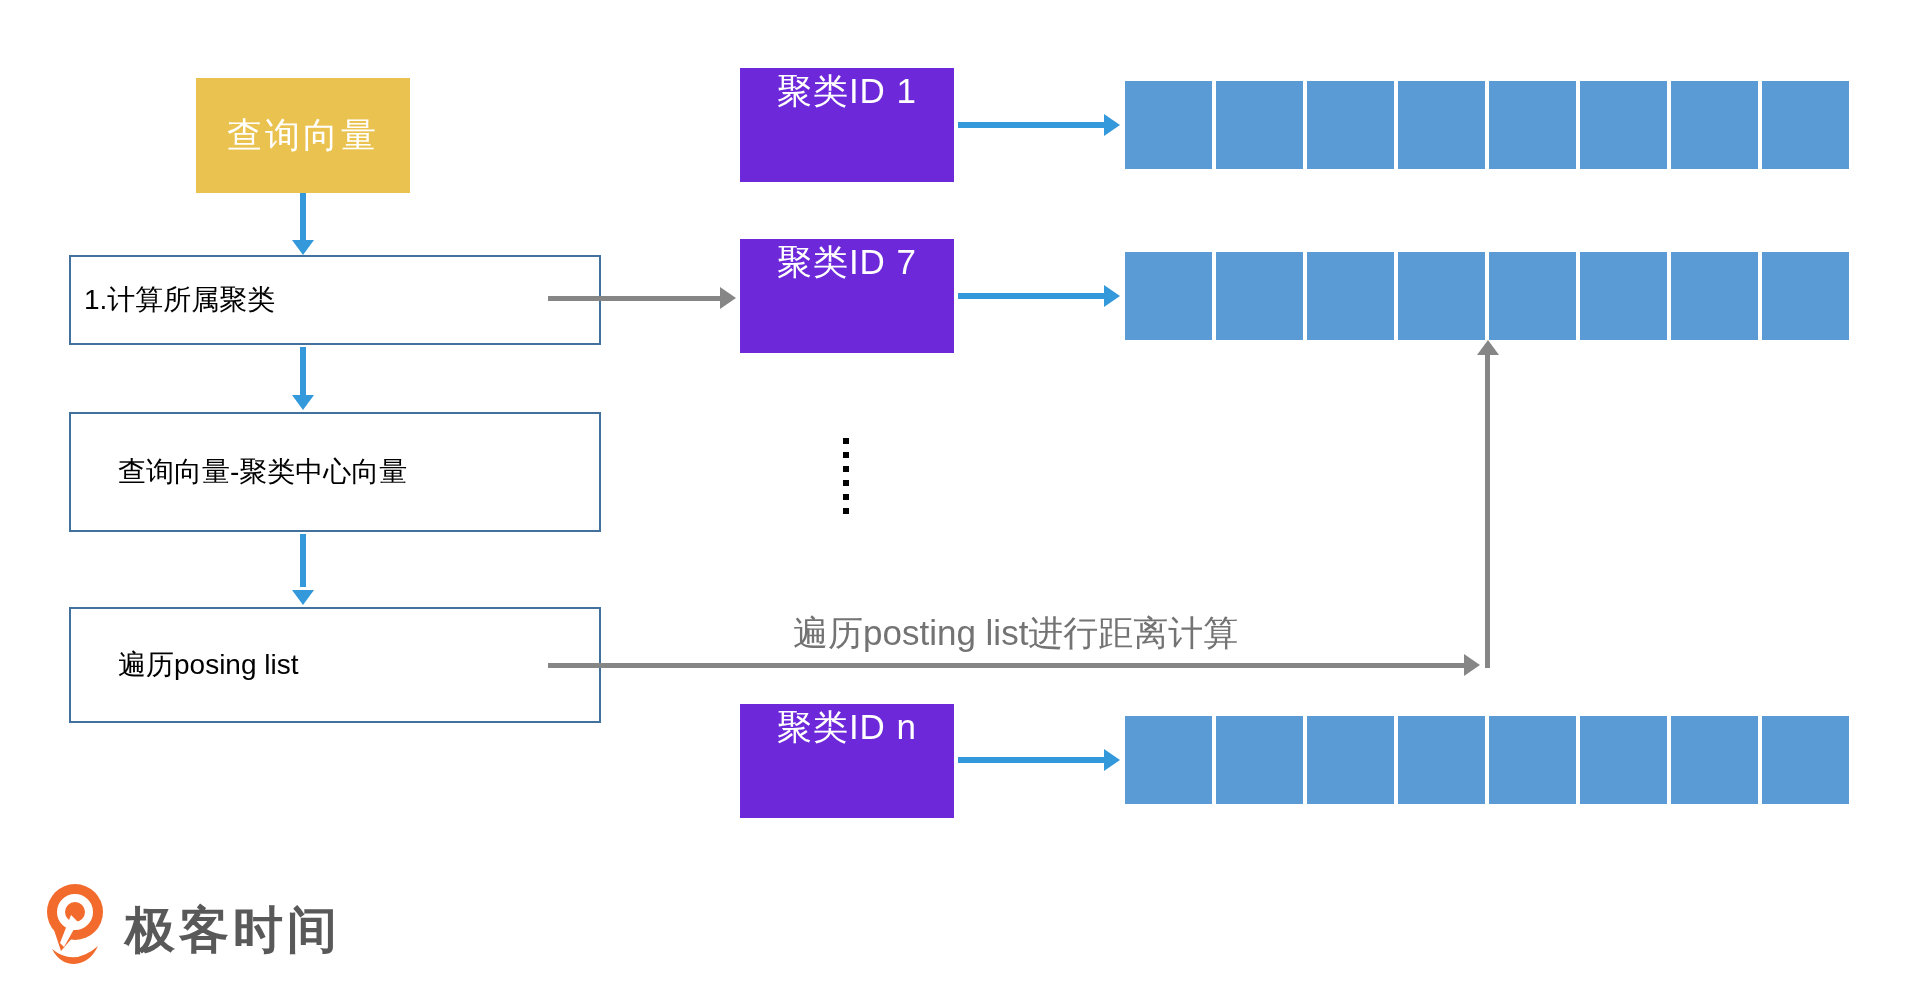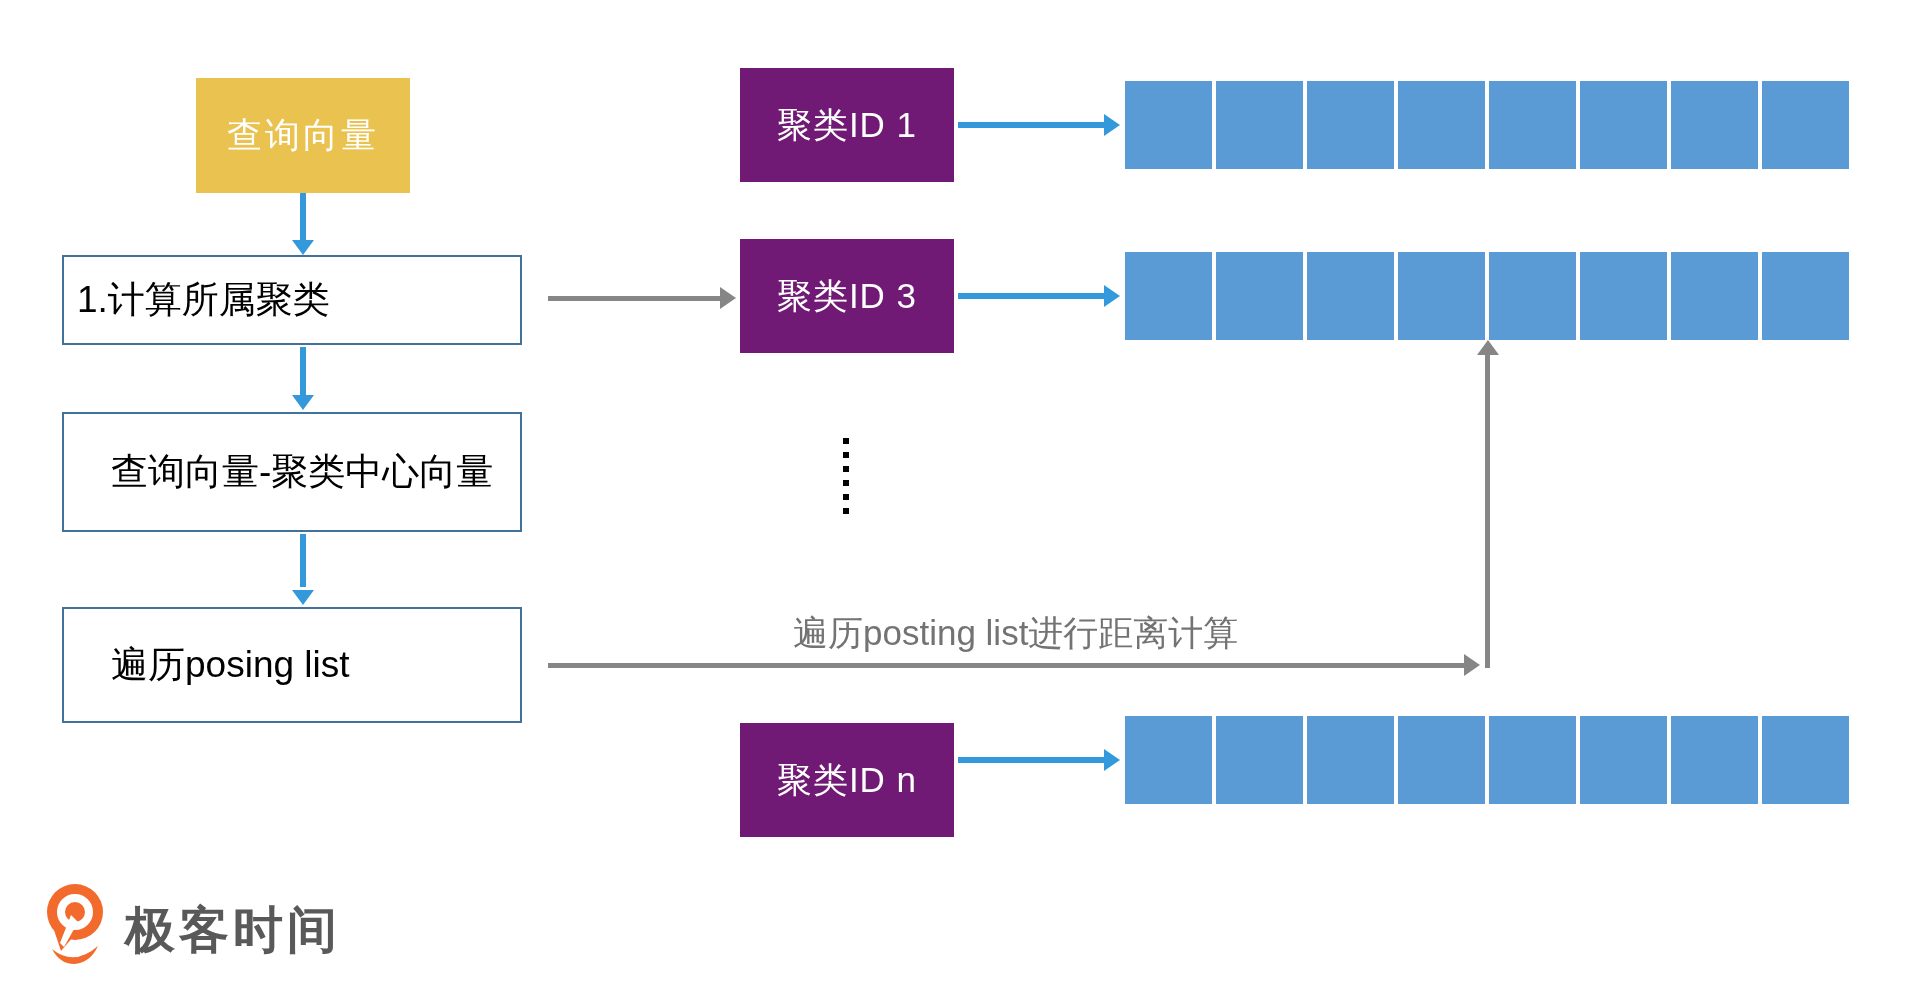--- a/index.html
+++ b/index.html
@@ -9,41 +9,41 @@
   .abs { position: absolute; }
 
   
   .query-box {
     left: 196px; top: 78px; width: 214px; height: 115px;
     background: #EAC24F;
     display: flex; align-items: center; justify-content: center;
     color: #ffffff; font-size: 35px; letter-spacing: 3px;
   }
   .step-box {
-    left: 62px; width: 460px;
+    left: 69px; width: 532px;
     background: #ffffff; border: 2px solid #41719C;
-    color: #000000; font-size: 37px;
+    color: #000000; font-size: 28px;
     display: flex; flex-direction: column; justify-content: center;
     padding-left: 13px; line-height: 1.35;
   }
   #step1 { top: 255px; height: 90px; }
   #step2 { top: 412px; height: 120px; }
   #step3 { top: 607px; height: 116px; }
   .step-line2 { padding-left: 34px; }
 
   
   .cluster-box {
     left: 740px; width: 214px; height: 114px;
-    background: #701a75;
-    display: flex; align-items: center; justify-content: center;
+    background: #6d28d9;
+    display: flex; align-items: flex-start; justify-content: center;
     color: #ffffff; font-size: 35px; letter-spacing: 1px;
   }
   #cluster1 { top: 68px; }
   #cluster2 { top: 239px; }
-  #clustern { top: 723px; }
+  #clustern { top: 704px; }
 
   
   .cell-row {
     left: 1125px; width: 724px; height: 88px;
     display: flex; gap: 4px;
   }
   #row1 { top: 81px; }
   #row2 { top: 252px; }
   #rown { top: 716px; }
   .cell { flex: 1 1 auto; background: #5B9BD5; }
@@ -120,21 +120,21 @@
 <div class="abs head-down" style="left:292px; top:590px;"></div>
 
 <div id="step3" class="abs step-box">
   <span class="step-line2">遍历posing list</span>
 </div>
 
 <div id="cluster1" class="abs cluster-box">
   <span>聚类ID 1</span>
 </div>
 <div id="cluster2" class="abs cluster-box">
-  <span>聚类ID 3</span>
+  <span>聚类ID 7</span>
 </div>
 <div id="clustern" class="abs cluster-box">
   <span>聚类ID n</span>
 </div>
 
 <div class="abs dots-col">
     <div class="dot"></div>
     <div class="dot"></div>
     <div class="dot"></div>
     <div class="dot"></div>

